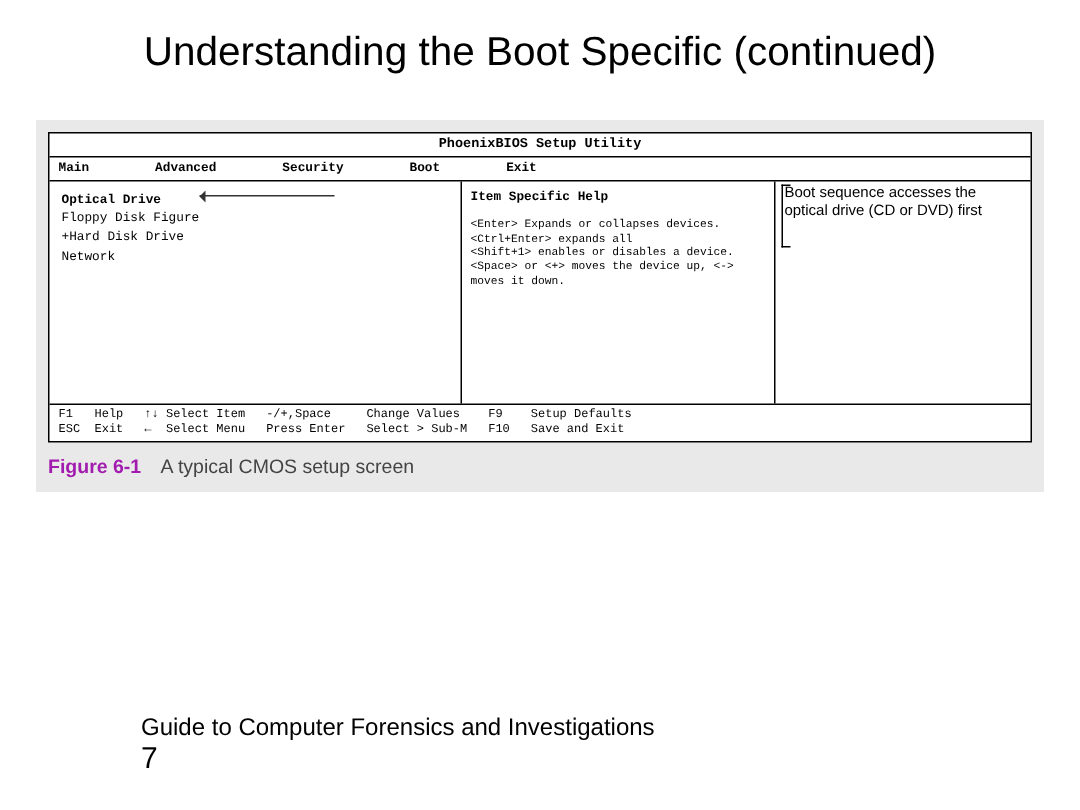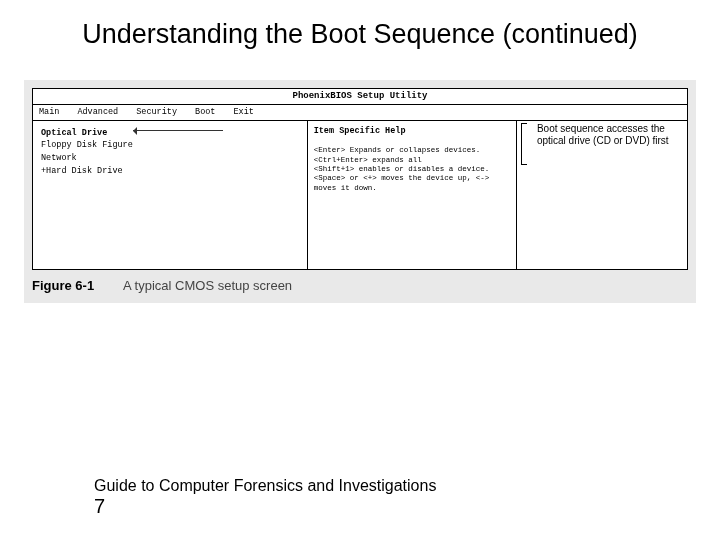--- a/index.html
+++ b/index.html
@@ -34,23 +34,23 @@
     text-align: center;
     font-weight: bold;
     padding: 2px 0;
     border-bottom: 1px solid #000;
     font-size: 9px;
   }
   .bios-tabs {
     display: flex;
     border-bottom: 1px solid #000;
     padding: 2px 6px;
-    gap: 18px;
+    gap: 44px;
     font-size: 8.5px;
-    font-weight: normal;
+    font-weight: bold;
   }
   .bios-tab { }
   .bios-body {
     display: flex;
     height: 148px;
   }
   .boot-list {
     flex: 0 0 42%;
     padding: 6px 8px;
     border-right: 1px solid #000;
@@ -106,21 +106,21 @@
     left: 4px;
     top: 2px;
     width: 6px;
     height: 42px;
     border-left: 1px solid #000;
     border-top: 1px solid #000;
     border-bottom: 1px solid #000;
   }
   .callout-text {
     position: absolute;
-    left: 20px;
+    left: 6px;
     top: 2px;
     font-family: Arial, sans-serif;
     font-size: 10px;
     line-height: 1.25;
     width: 150px;
   }
   .bios-footer {
     border-top: 1px solid #000;
     display: flex;
     padding: 2px 6px;
@@ -129,73 +129,87 @@
   }
   .fcol { white-space: pre; }
   .figure-caption {
     font-family: Arial, sans-serif;
     font-size: 13px;
     color: #444;
     padding: 8px 0 0 0;
   }
   .figure-caption .fnum {
     font-weight: bold;
-    color: #000000;
-    margin-right: 26px;
+    color: #a21caf;
+    margin-right: 10px;
   }
   .footer {
     position: absolute;
     bottom: 22px;
     left: 0;
     width: 100%;
     padding: 0 48px 0 94px;
     display: flex;
     justify-content: space-between;
     align-items: baseline;
     font-size: 16px;
     flex-direction: column;
   }
   .footer .book { }
   .footer .page { font-size: 20px; }
 </style>
 </head>
 <body>
 
-<h1 class="slide-title">Understanding the Boot Sequence (continued)</h1>
+<h1 class="slide-title">Understanding the Boot Specific (continued)</h1>
 
 <div class="figure-area">
   <div class="bios-box">
     <div class="bios-title">PhoenixBIOS Setup Utility</div>
     <div class="bios-tabs">
       <span class="bios-tab">Main</span>
       <span class="bios-tab">Advanced</span>
       <span class="bios-tab">Security</span>
       <span class="bios-tab">Boot</span>
       <span class="bios-tab">Exit</span>
     </div>
     <div class="bios-body">
       <div class="boot-list">
         <div class="sel-arrow"></div>
         <div class="boot-item sel">Optical Drive</div>
         <div class="boot-item">Floppy Disk Figure</div>
+        <div class="boot-item">+Hard Disk Drive</div>
         <div class="boot-item">Network</div>
-        <div class="boot-item">+Hard Disk Drive</div>
       </div>
       <div class="help-col">
         <div class="help-title">Item Specific Help</div>
         <div class="help-text" style="white-space:pre-line">&lt;Enter&gt; Expands or collapses devices.
 &lt;Ctrl+Enter&gt; expands all
 &lt;Shift+1&gt; enables or disables a device.
 &lt;Space&gt; or &lt;+&gt; moves the device up, &lt;-&gt; moves it down.</div>
       </div>
       <div class="callout-col">
         <div class="callout-bracket"></div>
         <div class="callout-text">Boot sequence accesses the optical drive (CD or DVD) first</div>
       </div>
     </div>
+    <div class="bios-footer">
+      <span class="fcol">F1   Help
+ESC  Exit</span>
+      <span class="fcol">↑↓ Select Item
+←  Select Menu</span>
+      <span class="fcol">-/+,Space
+Press Enter</span>
+      <span class="fcol">Change Values
+Select &gt; Sub-M</span>
+      <span class="fcol">F9
+F10</span>
+      <span class="fcol">Setup Defaults
+Save and Exit</span>
+    </div>
   </div>
   <div class="figure-caption">
     <span class="fnum">Figure 6-1</span>
     <span>A typical CMOS setup screen</span>
   </div>
 </div>
 
 <div class="footer">
   <span class="book">Guide to Computer Forensics and Investigations</span>
   <span class="page">7</span>

